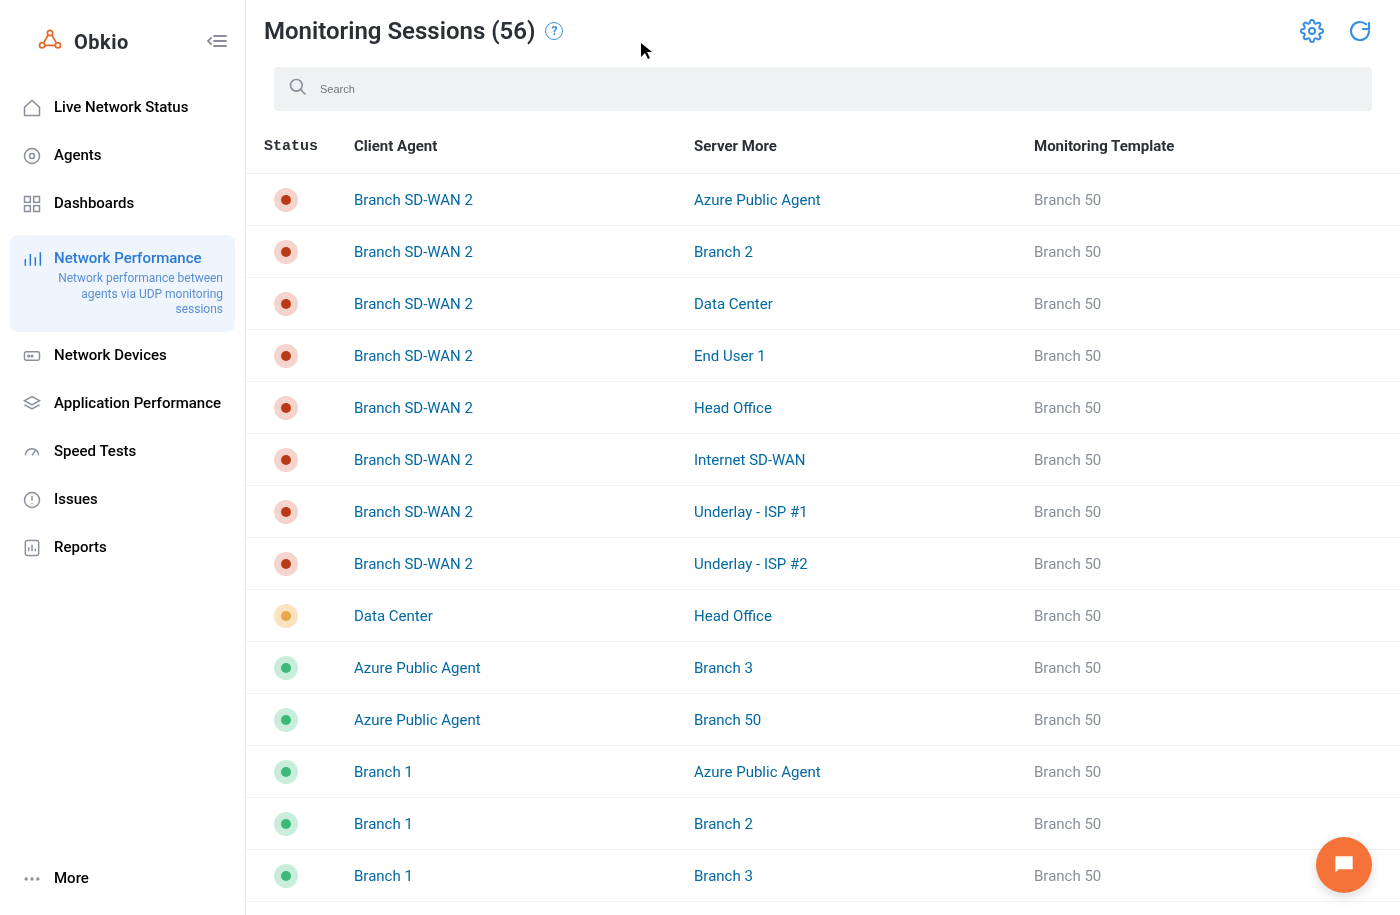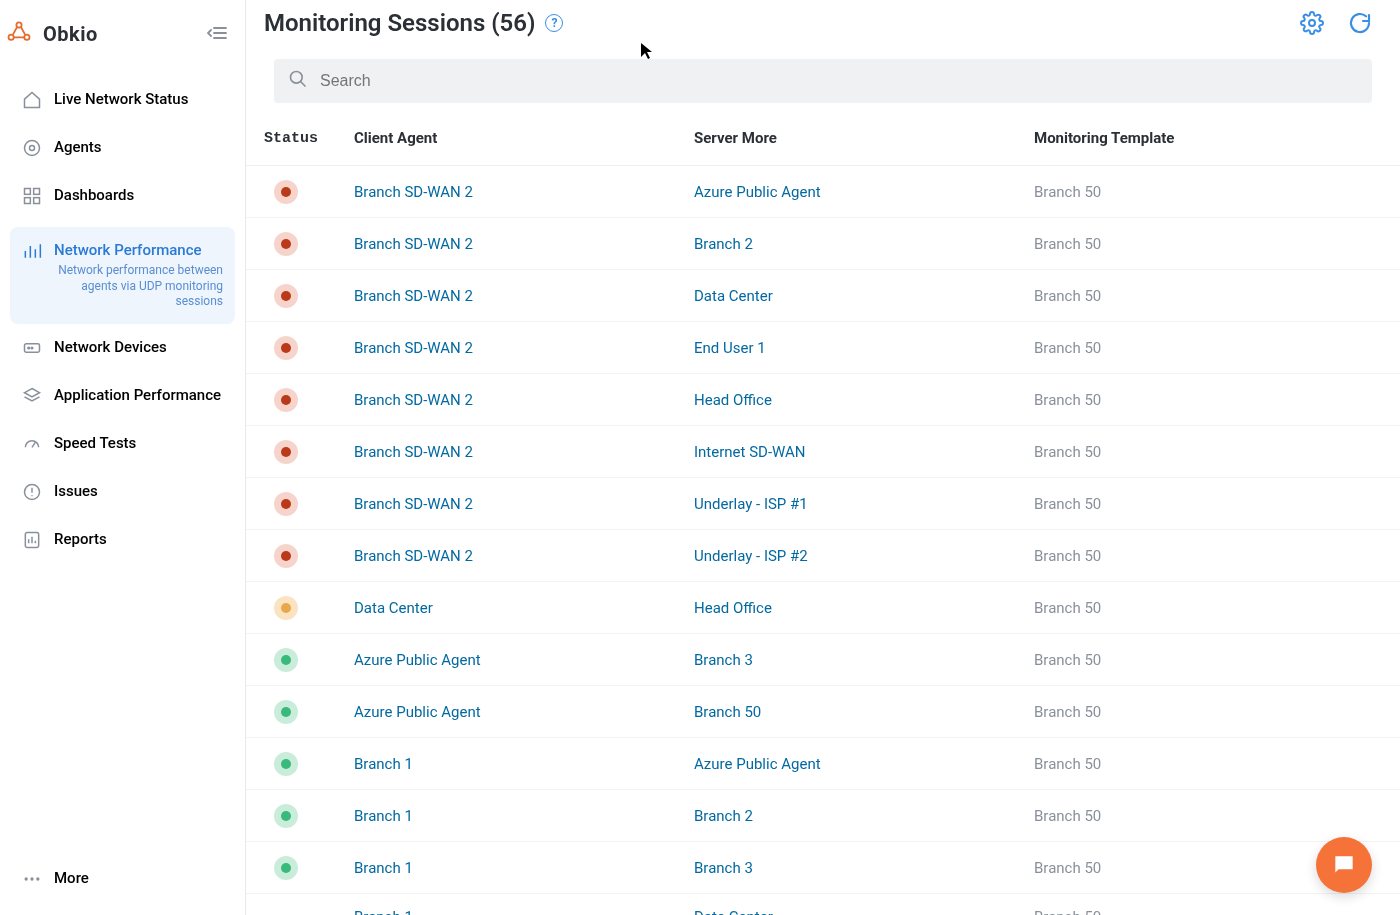--- a/index.html
+++ b/index.html
@@ -1,21 +1,21 @@
 <!DOCTYPE html>
 <html><head>
 <meta charset="utf-8">
 <style>
   * { box-sizing: border-box; margin: 0; padding: 0; }
   body { font-family: -apple-system, BlinkMacSystemFont, "Segoe UI", Roboto, Helvetica, Arial, sans-serif; color: #2b2f36; background: #fff; width: 1400px; height: 915px; overflow: hidden; }
   .app { display: flex; width: 100%; height: 100%; }
 
   
   .sidebar { width: 246px; flex-shrink: 0; border-right: 1px solid #e6e8eb; display: flex; flex-direction: column; padding: 0; }
-  .brand { display: flex; align-items: center; justify-content: space-between; padding: 18px 18px 18px 5px; }
+  .brand { display: flex; align-items: center; justify-content: space-between; padding: 18px 18px 18px 36px; margin-top: 8px; }
   .brand-left { display: flex; align-items: center; gap: 10px; }
   .brand-name { font-weight: 700; font-size: 20px; letter-spacing: 0.5px; color: #2b2f36; }
   .collapse-btn { color: #8a909b; cursor: pointer; }
 
   .nav { padding: 8px 10px; flex: 1; overflow-y: auto; }
   .nav-item { display: flex; align-items: flex-start; gap: 12px; padding: 14px 12px; border-radius: 8px; cursor: pointer; color: #6c7685; font-size: 15px; }
   .nav-item .label { color: #000000; font-weight: 500; }
   .nav-item.active { background: #eef5fd; margin-top: 7px; }
   .nav-item.active .label { color: #2a7ad6; }
   .nav-item.active .icon svg { stroke: #2a7ad6; }
@@ -23,29 +23,29 @@
   .nav-item .txt { display: flex; flex-direction: column; gap: 4px; }
   .nav-desc { font-size: 12px; line-height: 1.3; color: #5a8ed2; max-width: 170px; text-align: right; }
 
   .sidebar-bottom { padding: 8px 10px 12px; }
   .doc-item { display: flex; align-items: center; justify-content: space-between; }
   .doc-left { display: flex; align-items: center; gap: 12px; }
   .new-badge { font-size: 9px; font-weight: 700; color: #e66b2d; letter-spacing: 0.5px; }
 
   
   .main { flex: 1; display: flex; flex-direction: column; overflow: hidden; }
-  .header { display: flex; align-items: center; justify-content: space-between; padding: 9px 28px 14px 18px; }
+  .header { display: flex; align-items: center; justify-content: space-between; padding: 17px 28px 14px 18px; }
   .header-left { display: flex; align-items: center; gap: 10px; }
   .title { font-size: 24px; font-weight: 600; color: #2b2f36; }
   .help-circ { width: 18px; height: 18px; border-radius: 50%; border: 1.6px solid #3b8fe2; color: #3b8fe2; display: flex; align-items: center; justify-content: center; font-size: 12px; font-weight: 700; cursor: pointer; }
   .header-right { display: flex; align-items: center; gap: 24px; color: #3b8fe2; }
   .header-right .icon-btn { cursor: pointer; display:flex; align-items:center; }
 
   .searchbar { margin: 8px 28px 8px 28px; background: #f0f1f3; border-radius: 4px; display: flex; align-items: center; padding: 10px 14px; gap: 12px; }
-  .searchbar input { border: none; background: transparent; outline: none; font-size: 16px; color: #6c7685; width: 100%; }
+  .searchbar input { border: none; background: transparent; outline: none; font-size: 11px; color: #6c7685; width: 100%; }
   .searchbar .s-icon { color: #8a909b; }
 
   
   .table-wrap { flex: 1; overflow-y: auto; }
   table { width: 100%; border-collapse: collapse; }
   thead th { text-align: left; font-weight: 700; font-size: 15px; color: #2b2f36; padding: 18px 12px 18px 12px; border-bottom: 1px solid #edeff2; }
   th.col-status { width: 96px; padding-left: 18px; font-family: Liberation Mono, monospace; }
   th.col-client { width: 340px; }
   th.col-server { width: 340px; }
   th.col-template { }

